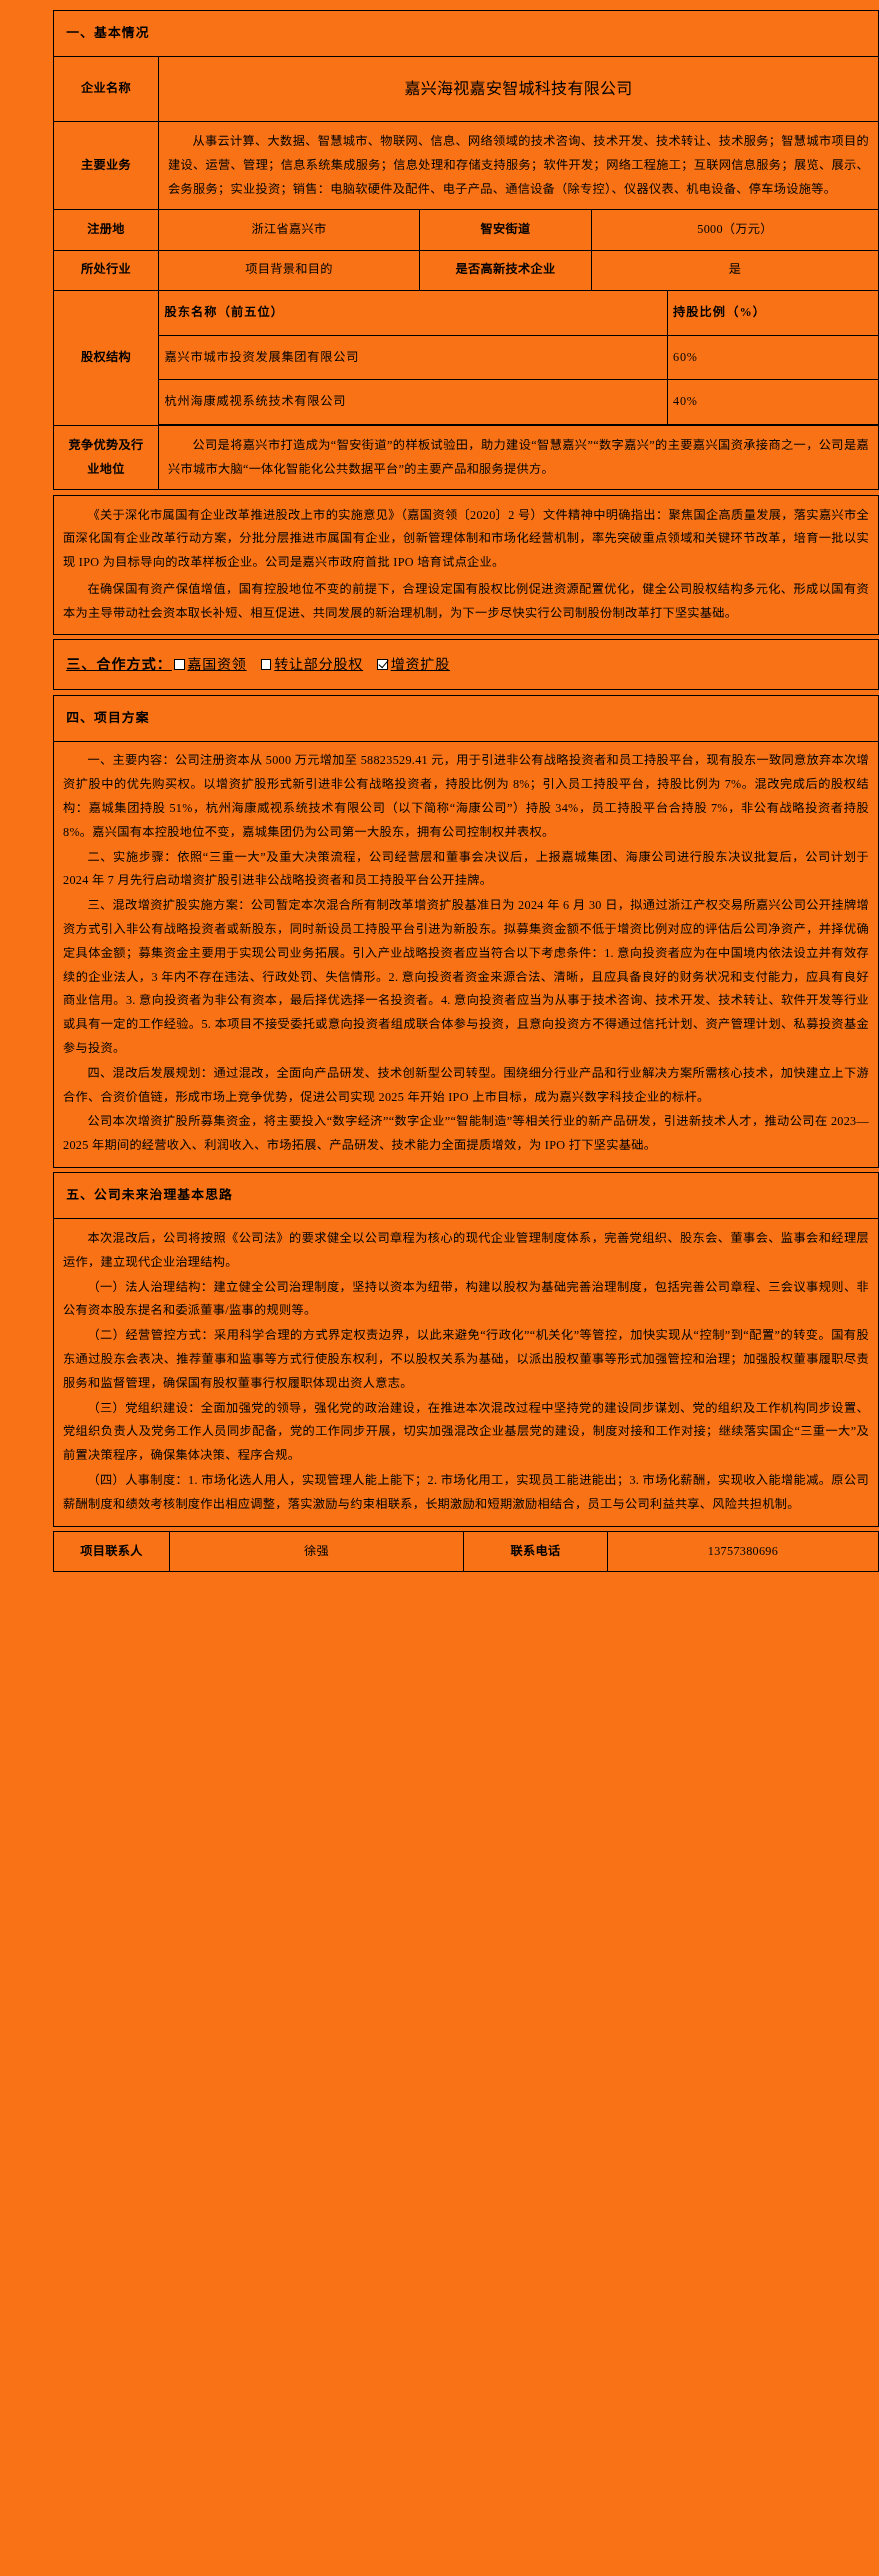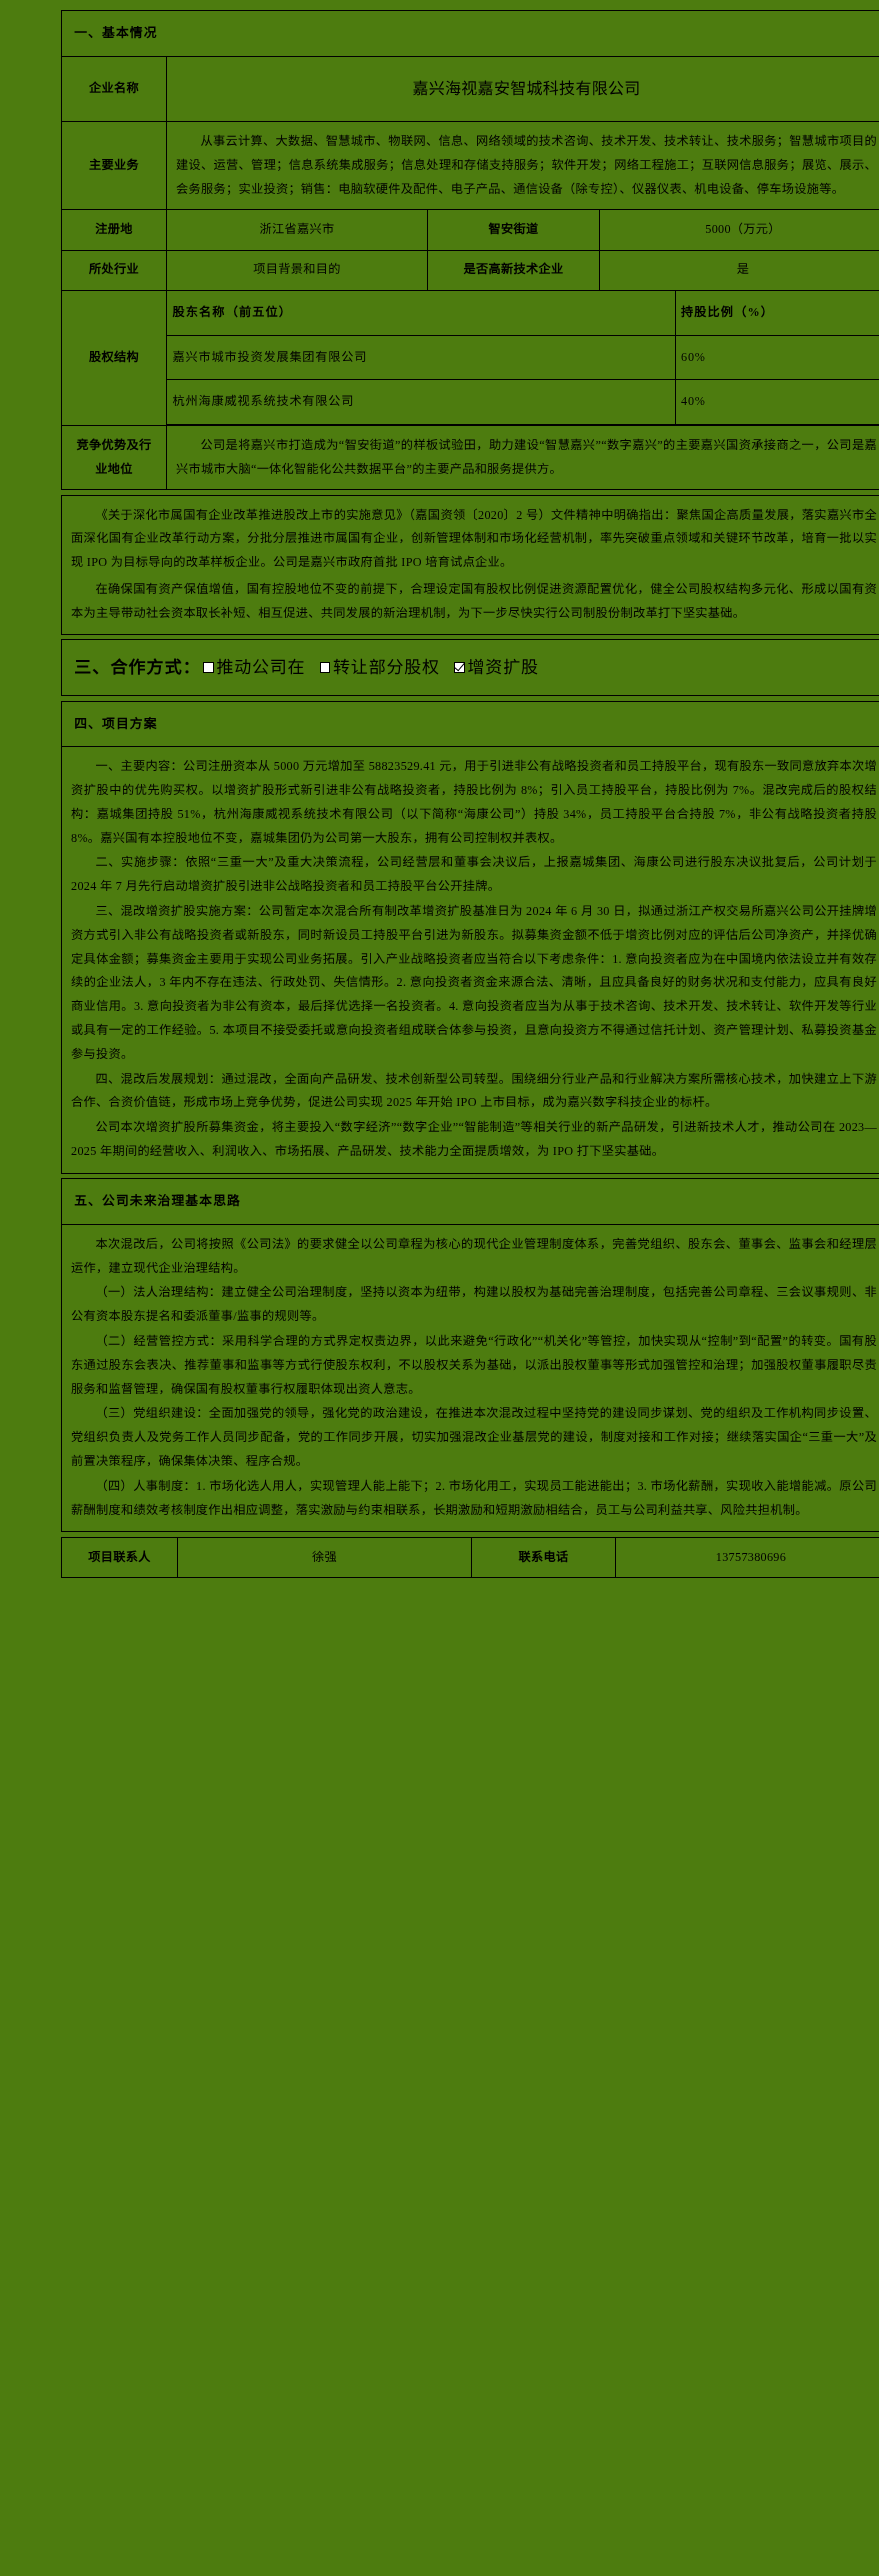--- a/index.html
+++ b/index.html
@@ -10,23 +10,23 @@
   body {
     width: 880px;
     font-family: "Liberation Serif", "DejaVu Serif", serif;
     color: #000000;
     -webkit-font-smoothing: antialiased;
   }
   .page {
     width: 880px;
     min-height: 2576px;
     position: relative;
-    background: #4d7c0f;
+    background: #f97316;
     box-sizing: border-box;
-    padding: 10px 0 0 8px;
+    padding: 10px 0 0 0;
   }
   .doc-table {
     width: 826px;
     margin: 0 auto 0 53px;
     border-collapse: collapse;
     table-layout: fixed;
   }
   .doc-table td {
     border: 0.9px solid #000000;
     vertical-align: middle;
@@ -128,23 +128,24 @@
   .sh-table tr:first-child td { border-top: none; }
   .sh-table td:last-child { border-right: none; }
   .sh-table .sh-head {
     font-weight: bold;
     letter-spacing: 1.1px;
   }
   .sh-pct { width: 211px; }
   
   .coop-row td {
     padding: 11px 12.2px;
-    font-size: 17px;
-    letter-spacing: 0.8px;
-    font-weight: bold;
+    font-size: 14px;
+    letter-spacing: 0.8px;
+    font-weight: bold;
+    text-decoration: underline;
   }
   .coop-line {
     display: flex;
     align-items: center;
     gap: 0px;
     flex-wrap: nowrap;
   }
   .coop-title { margin-right: 2.2px; letter-spacing: 1.1px; }
   .coop-opt {
     display: inline-flex;
@@ -309,21 +310,21 @@
 
   <table class="doc-table">
     <tbody>
       <tr class="coop-row">
         <td>
           <div class="coop-line">
             <span class="coop-title">三、合作方式：</span>
 
             <label class="coop-opt">
               <span class="cb"></span>
-              <span>推动公司在</span>
+              <span>嘉国资领</span>
             </label>
 
             <label class="coop-opt">
               <span class="cb"></span>
               <span>转让部分股权</span>
             </label>
 
             <label class="coop-opt">
               <span class="cb checked"></span>
               <span>增资扩股</span>

